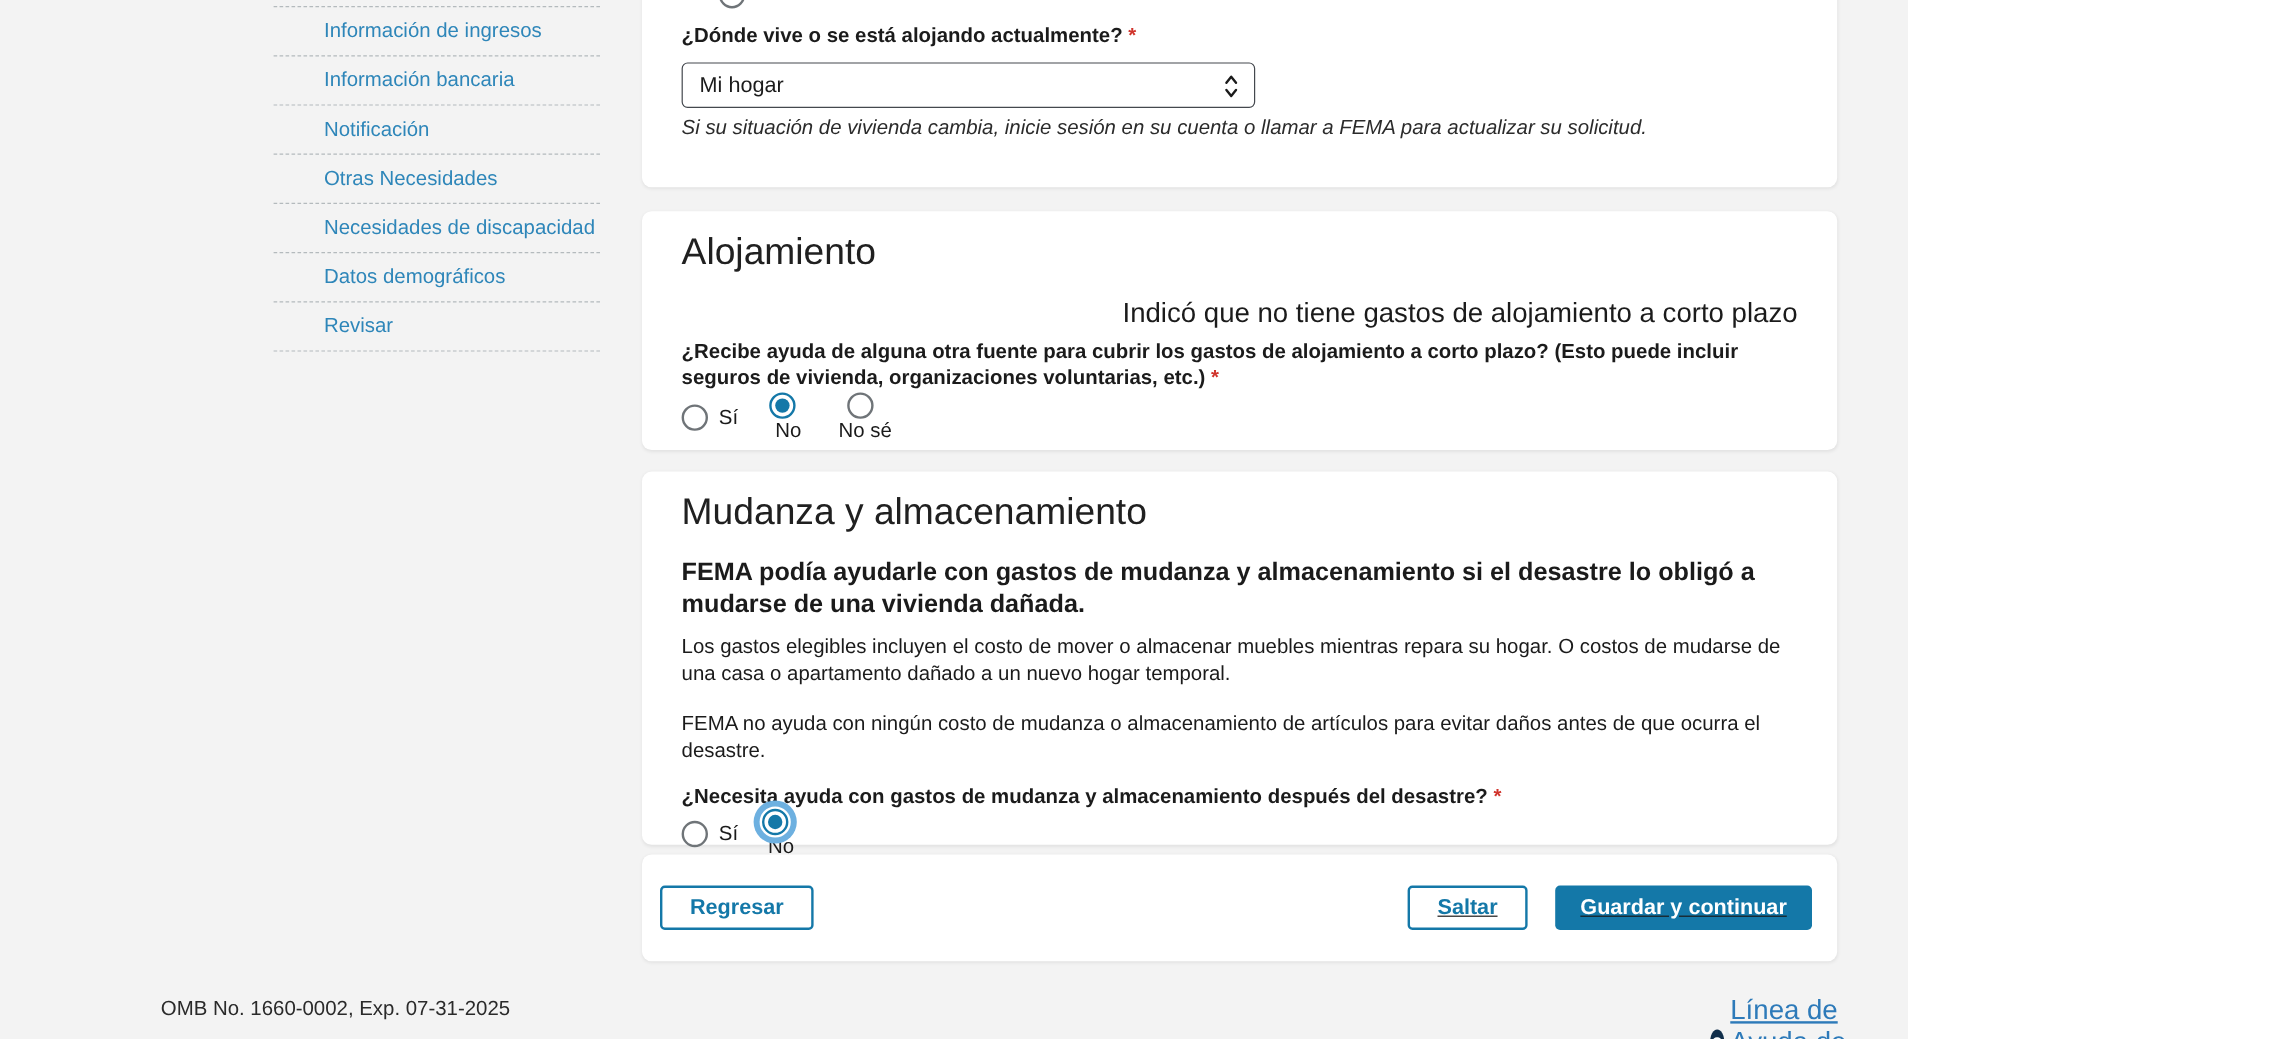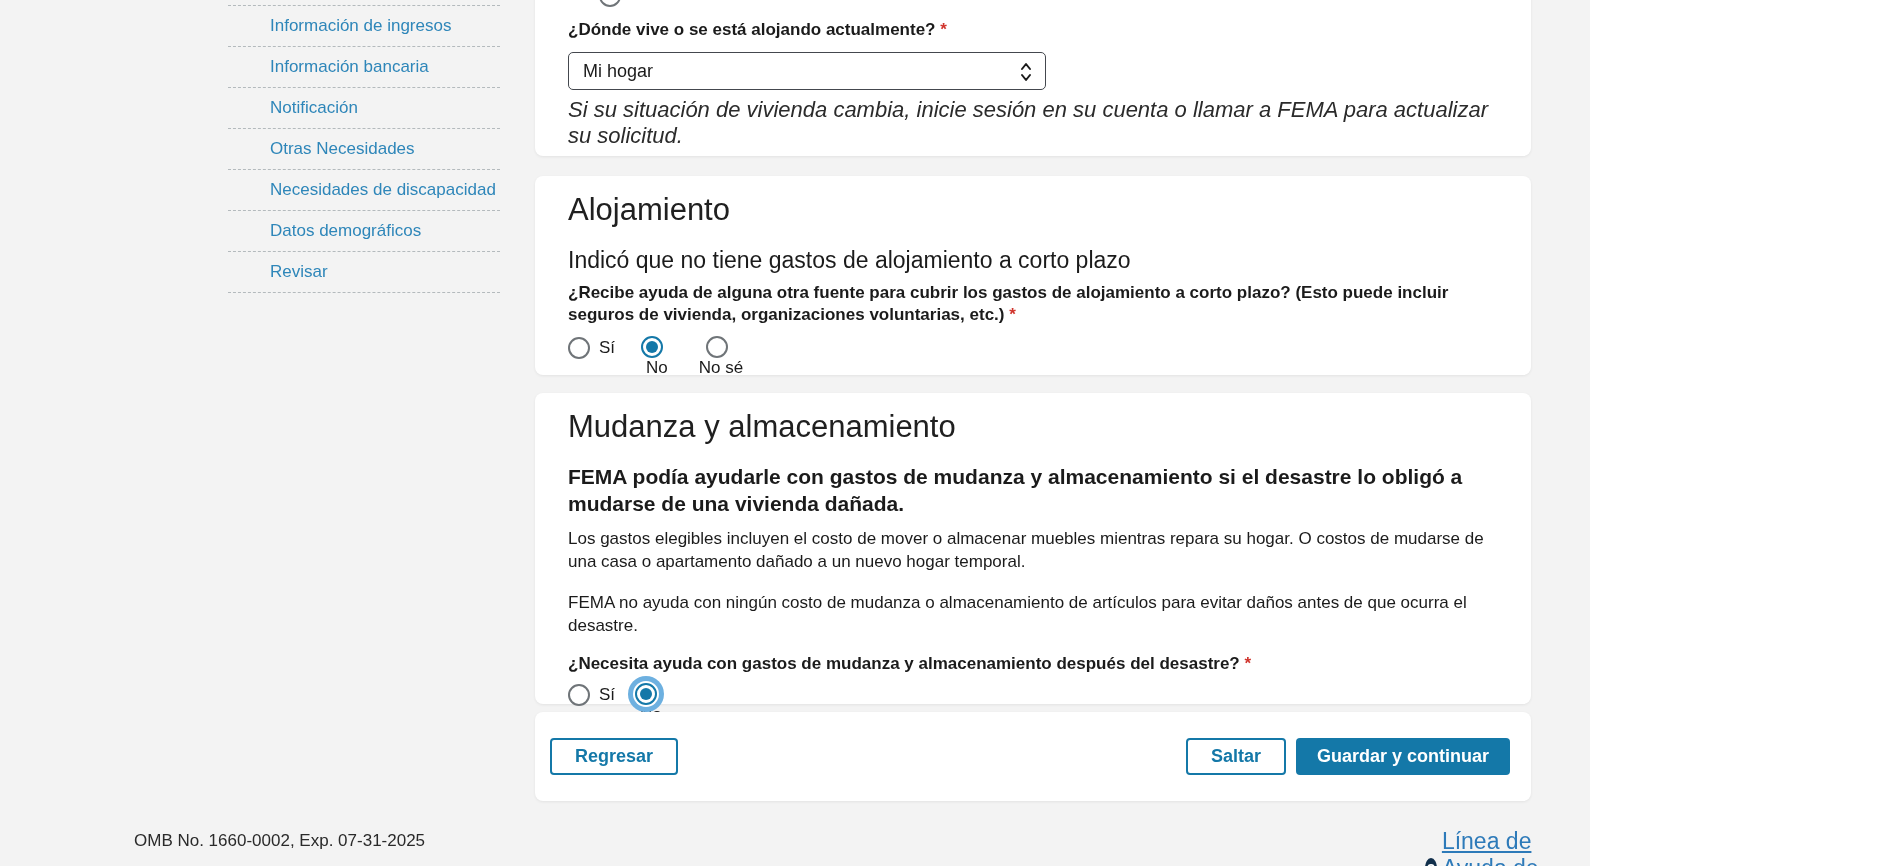--- a/index.html
+++ b/index.html
@@ -15,37 +15,37 @@
   
   .card { position:absolute; left:535px; width:996px; background:#ffffff; border-radius:8px;
           box-shadow:0 1px 3px rgba(0,0,0,0.07); padding:0 33px; }
   #card-housing { top:-62px; height:218px; }
   #card-lodging { top:176px; height:199px; }
   #card-moving  { top:393px; height:311px; }
   #card-actions { top:712px; height:89px; display:flex; align-items:center;
                   justify-content:space-between; padding:0 21px 0 15px; }
 
   h2.section-title { font-size:31px; font-weight:400; color:#202020; line-height:40px; margin-top:14px; }
-  .subtitle { font-size:23px; font-weight:400; line-height:28px; margin-top:16px; }
+  .subtitle { font-size:23px; font-weight:400; line-height:28px; margin-top:16px;text-align:right; }
   .lead { font-size:21px; font-weight:700; line-height:27px; margin-top:16px; max-width:945px; }
   .body-text { font-size:17px; line-height:23px; max-width:940px; }
   .q-label { font-size:17px; font-weight:700; line-height:22px; max-width:910px; }
   .req { color:#d0342c; font-weight:700; }
-  .helper { font-style:italic; font-size:22px; color:#2b2b2b; margin-top:7px; }
+  .helper { font-style:italic; font-size:17px; color:#2b2b2b; margin-top:7px; }
 
   
   .partial-radio-row { height:22px; margin-top:47px; position:relative; }
   .q-housing { margin-top:12px; }
   .select-box { position:relative; margin-top:11px; width:478px; height:38px; background:#fff;
                 border:1.5px solid #44484e; border-radius:5px; display:flex; align-items:center;
                 padding:0 14px; font-size:18px; cursor:pointer; }
   .select-chevrons { position:absolute; right:12px; top:8px; }
 
   
-  .radio-row { display:flex; margin-top:10px; height:24px; }
+  .radio-row { display:flex; align-items:center; margin-top:10px; height:24px; }
   .opt { display:flex; align-items:center; cursor:pointer; }
   .opt + .opt { margin-left:22px;flex-direction:column; }
   .radio { width:22px; height:22px; border-radius:50%; border:2px solid #6f7478; background:#fff; position:relative; flex:0 0 auto; }
   .radio.checked { border-color:#1478a8; }
   .radio.checked::after { content:""; position:absolute; inset:3px; border-radius:50%; background:#1478a8; }
   .radio.focused { box-shadow:0 0 0 2px #ffffff, 0 0 0 7px #6db0e0; }
   .opt-label { margin-left:9px; font-size:17px; }
 
   
   .q-lodging { margin-top:8px; }
@@ -54,21 +54,21 @@
   .para-2 { margin-top:18px; }
   .q-moving { margin-top:16px; }
   .radio-row-moving { margin-top:8px; }
   .radio-row-moving .opt + .opt { margin-left:16px; }
 
   
   .btn { height:37px; border-radius:4px; font-size:18px; font-weight:700; cursor:pointer;
          font-family:"Liberation Sans","DejaVu Sans",sans-serif; display:inline-flex; align-items:center; }
   .btn-outline { background:#fff; border:2px solid #1478a8; color:#1478a8; padding:0 23px; }
   .btn-primary { background:#1478a8; border:none; color:#fff; padding:0 21px; }
-  .actions-right { display:flex; align-items:flex-end; gap:10px; }
+  .actions-right { display:flex; align-items:flex-end; gap:23px;text-decoration:underline; }
 
   
   .omb { position:absolute; left:134px; top:831px; font-size:17px; color:#2a2a2a;text-align:center; }
   .help { position:absolute; top:828px; left:1425px; display:flex; align-items:center; }
   .help-icon { width:21px; height:21px; border-radius:50%; background:#112f4b; color:#fff;
                font-size:14px; font-weight:700; display:flex; align-items:center; justify-content:center; }
   .help-link { margin-left:5px; font-size:23px; color:#2d7ab9; text-decoration:underline; cursor:pointer; }
 
   
   .scroll-track { position:absolute; left:1827px; top:0; width:18px; height:866px; background:#fafafa; border-left:1px solid #ededed; }

